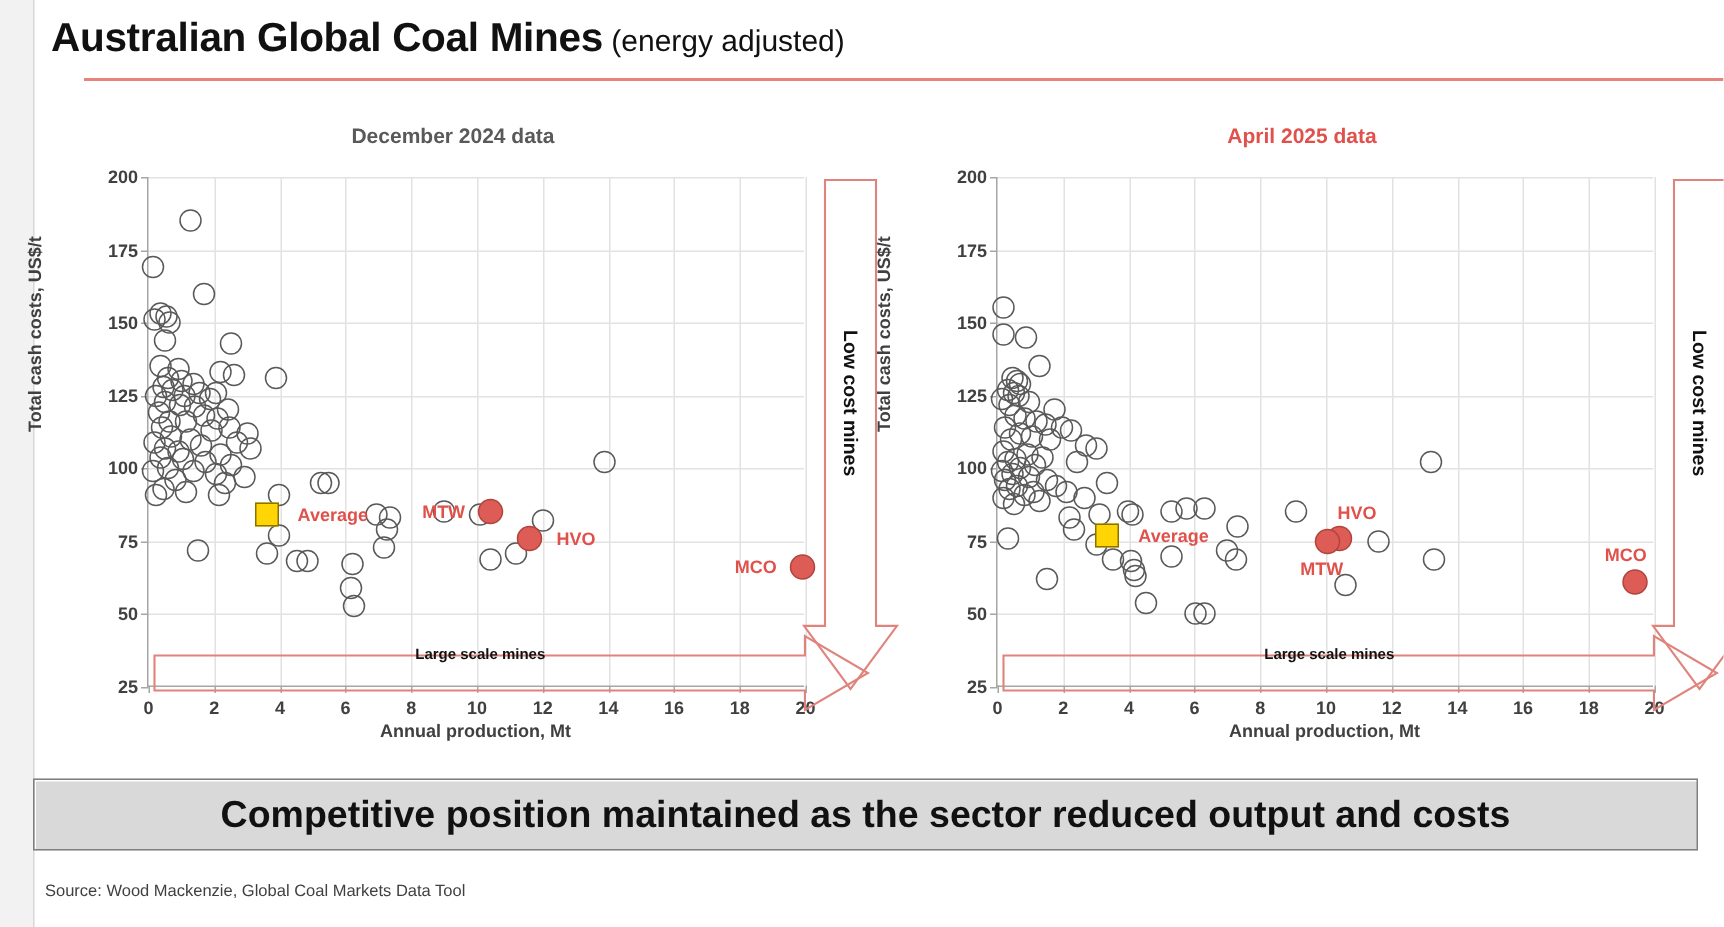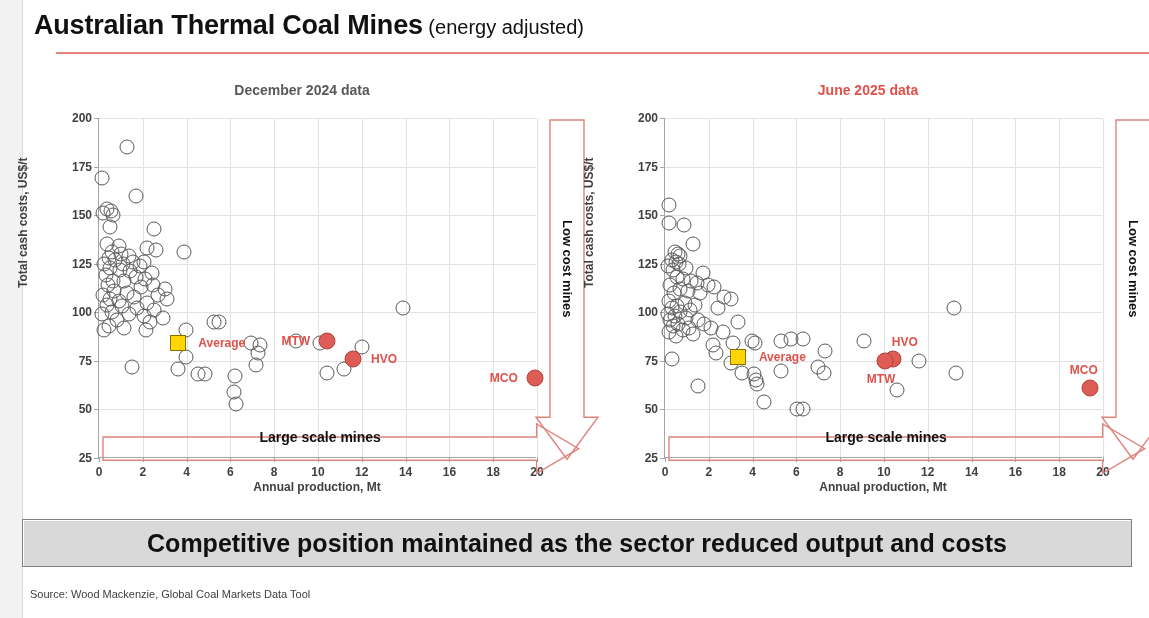--- a/index.html
+++ b/index.html
@@ -87,21 +87,21 @@
     background:#ffd505;border:1px solid #8a7200;
     transform:translate(-50%,-50%);box-sizing:border-box;
   }
   .lbl-red{
     position:absolute;font-size:12px;font-weight:bold;color:#e0514b;
     white-space:nowrap;transform:translate(-50%,-50%);
   }
   
   .ann-large{
     position:absolute;
-    font-size:14px;font-weight:bold;color:#111;
+    font-size:10px;font-weight:bold;color:#111;
     display:flex;align-items:center;justify-content:center;
   }
   .ann-low{
     position:absolute;
     font-size:13px;font-weight:bold;color:#111;
     writing-mode:vertical-rl;
     display:flex;align-items:center;justify-content:center;
   }
   
   #banner{
@@ -116,21 +116,21 @@
   #footer{position:absolute;left:30px;top:587px;width:1000px;}
   .foot-line{font-size:11px;color:#404040;line-height:14px;}
 </style>
 </head>
 <body>
 
 <div id="left-rail"></div>
 
 <div id="header">
   <div id="title-wrap">
-    <span id="title-main">Australian Thermal Coal Mines</span><span id="title-sub"> (energy adjusted)</span>
+    <span id="title-main">Australian Global Coal Mines</span><span id="title-sub"> (energy adjusted)</span>
   </div>
   <div id="title-rule"></div>
 
 </div>
 
 <div class="chart-panel" id="panel-left">
   <div class="chart-title dark">December 2024 data</div>
   <div class="axis-title-y">Total cash costs, US$/t</div>
   <div class="plot-area" id="plot-left">
       <div class="ytick-mark" style="top: 340px;"></div>
@@ -288,21 +288,21 @@
       <div class="lbl-red" style="left: 196.76px; top: 223.429px;">MTW</div>
       <div class="pt-red" style="left: 254.04px; top: 240.914px;"></div>
       <div class="lbl-red" style="left: 285.04px; top: 240.914px;">HVO</div>
       <div class="pt-red" style="left: 435.81px; top: 260.343px;"></div>
       <div class="lbl-red" style="left: 404.81px; top: 260.343px;">MCO</div>
     </div>
   <div class="axis-title-x">Annual production, Mt</div>
 </div>
 
 <div class="chart-panel" id="panel-right">
-  <div class="chart-title red">June 2025 data</div>
+  <div class="chart-title red">April 2025 data</div>
   <div class="axis-title-y">Total cash costs, US$/t</div>
   <div class="plot-area" id="plot-right">
       <div class="ytick-mark" style="top: 340px;"></div>
       <div class="ytick-label" style="top: 340px;">25</div>
       <div class="gridline-h" style="top: 291.429px;"></div>
       <div class="ytick-mark" style="top: 291.429px;"></div>
       <div class="ytick-label" style="top: 291.429px;">50</div>
       <div class="gridline-h" style="top: 242.857px;"></div>
       <div class="ytick-mark" style="top: 242.857px;"></div>
       <div class="ytick-label" style="top: 242.857px;">75</div>

